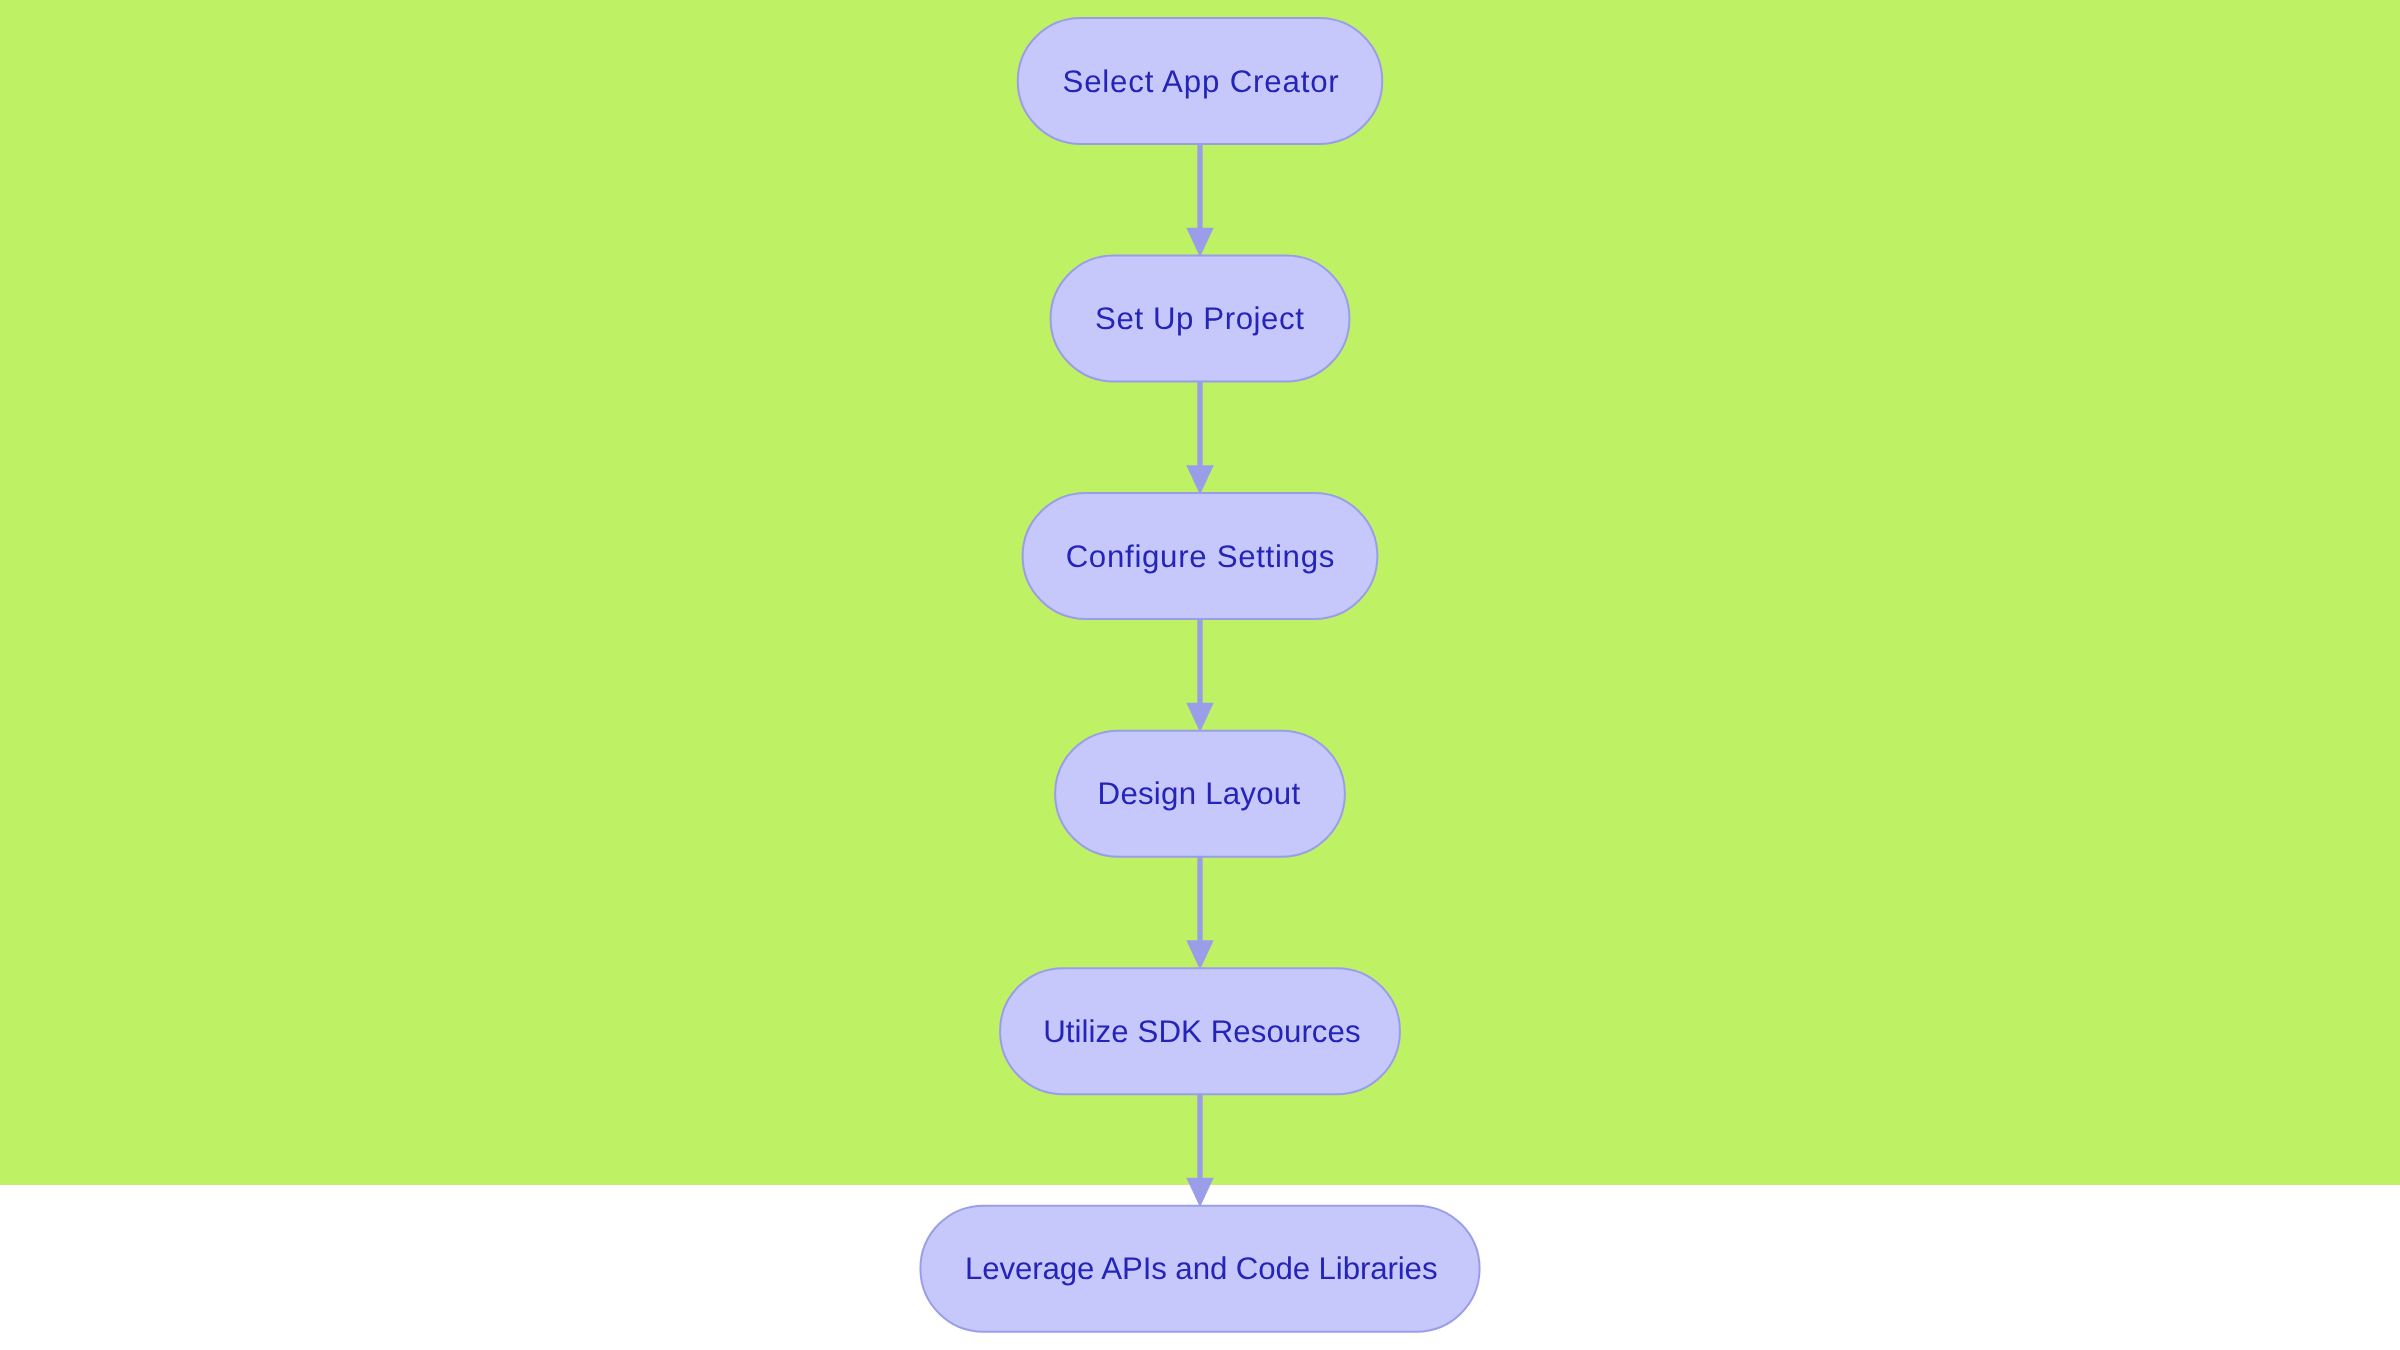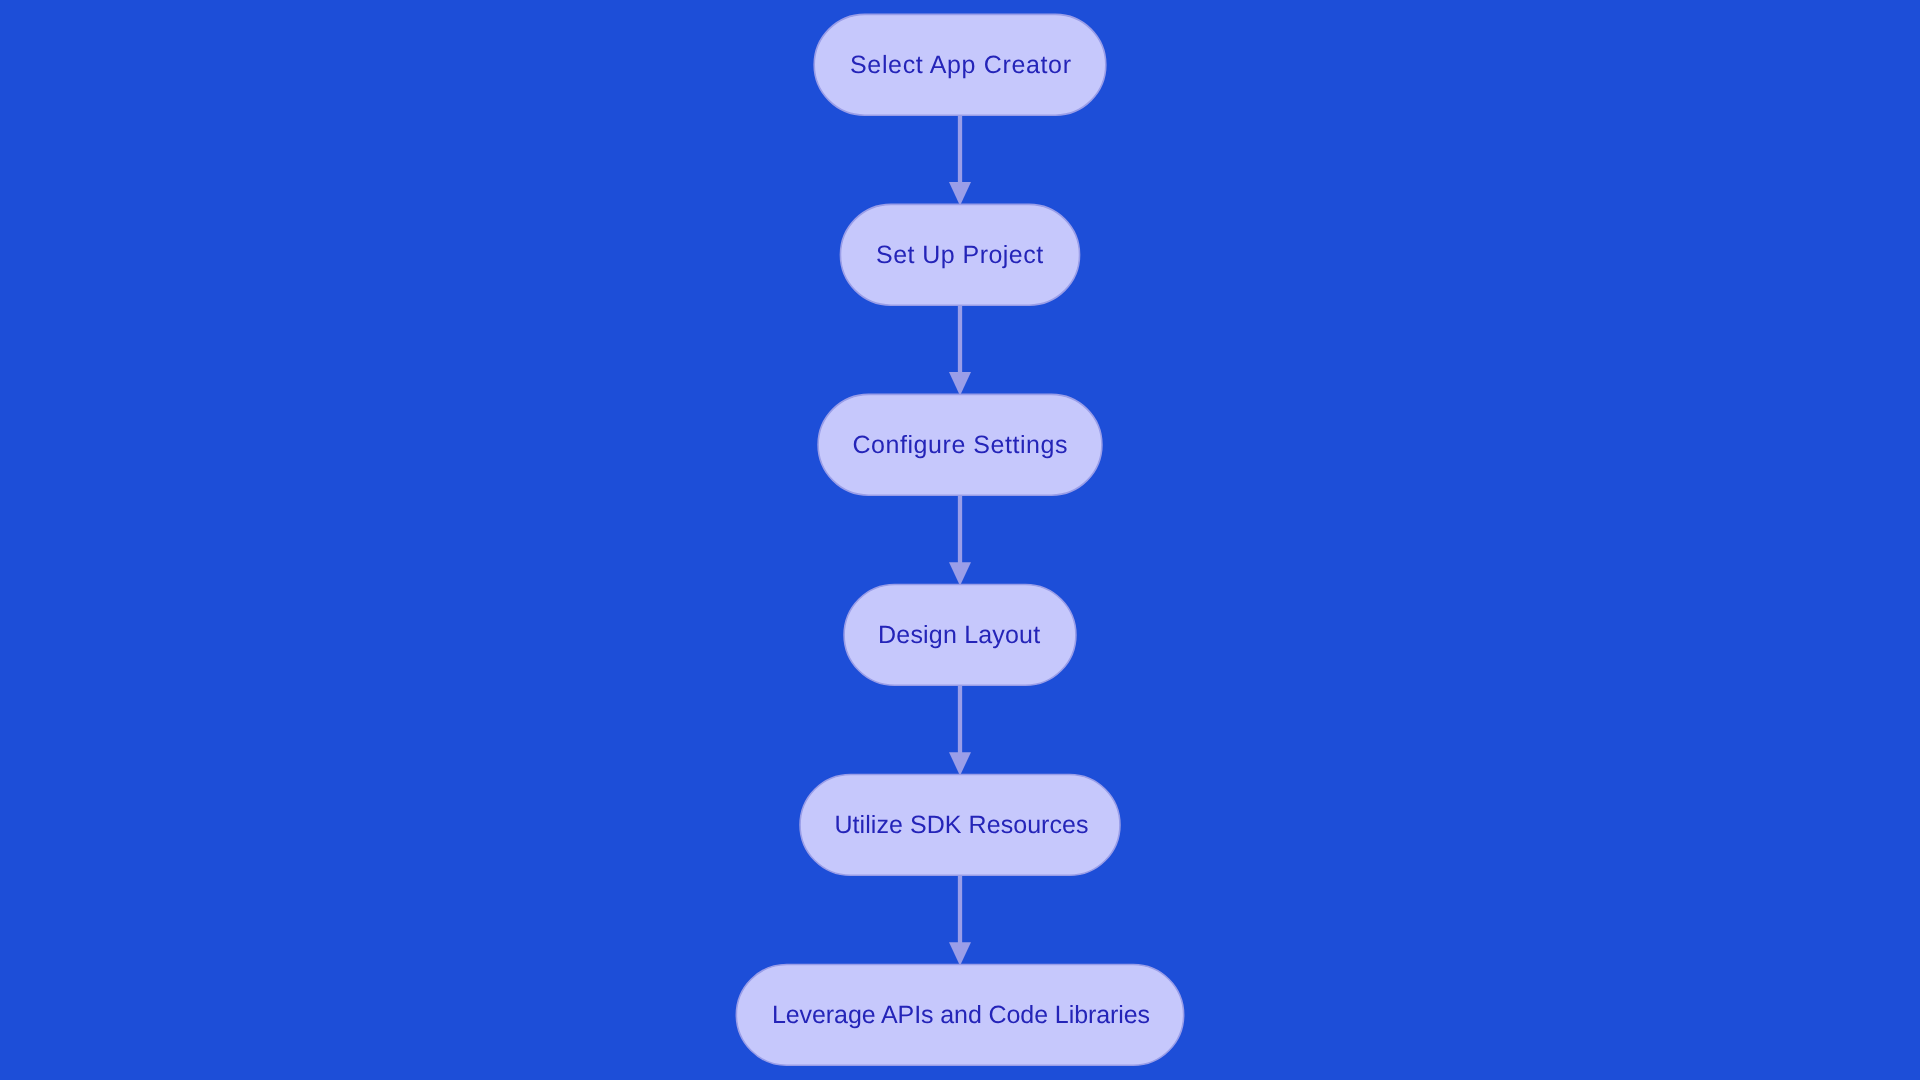--- a/index.html
+++ b/index.html
@@ -7,22 +7,22 @@
     margin: 0;
     padding: 0;
     width: 1920px;
     height: 1080px;
     background: #ffffff;
     overflow: hidden;
   }
   #flow-root {
     position: relative;
     width: 1920px;
-    height: 1080px;
-    background: #1d4ed8;
+    height: 948px;
+    background: #bef264;
   }
   #flow-svg {
     position: absolute;
     top: 0;
     left: 0;
     display: block;
   }
   .node-shape {
     fill: #c6c8fc;
     stroke: #9a9ee8;

